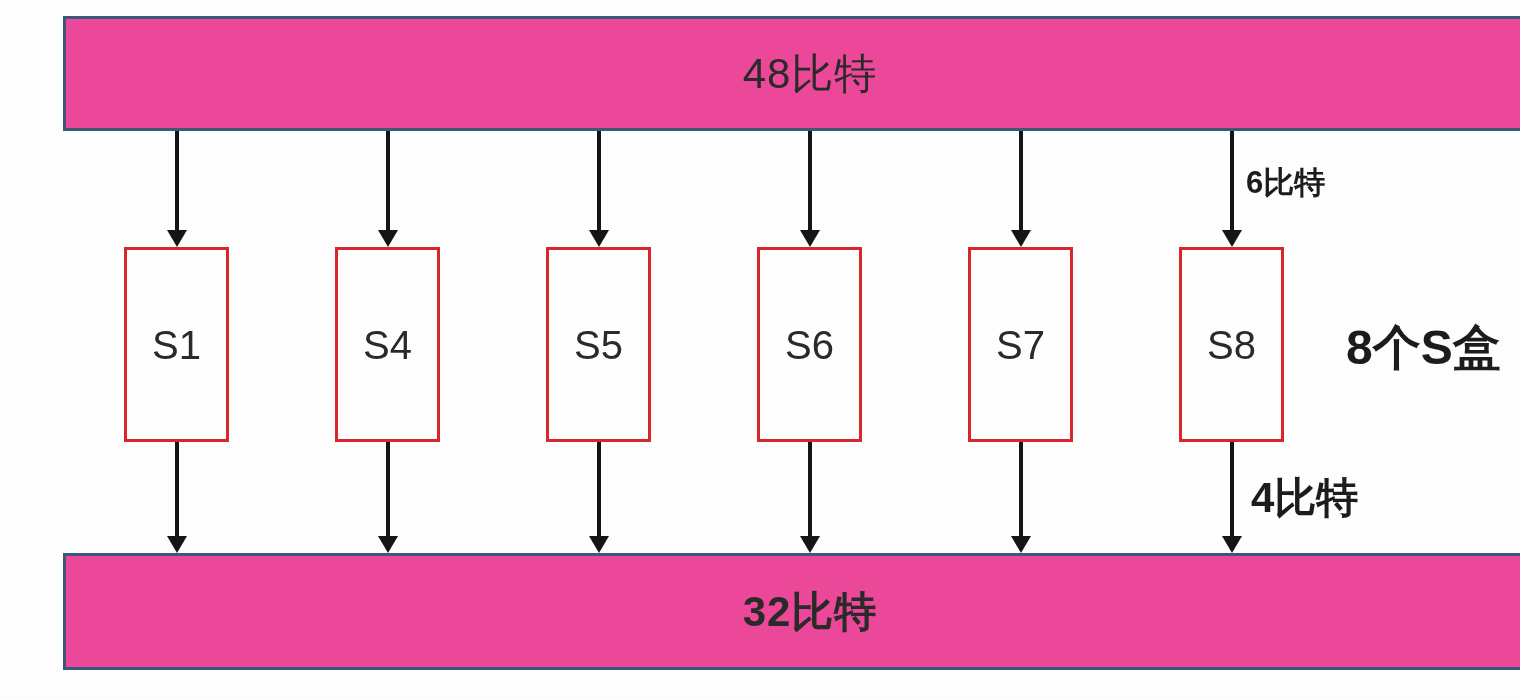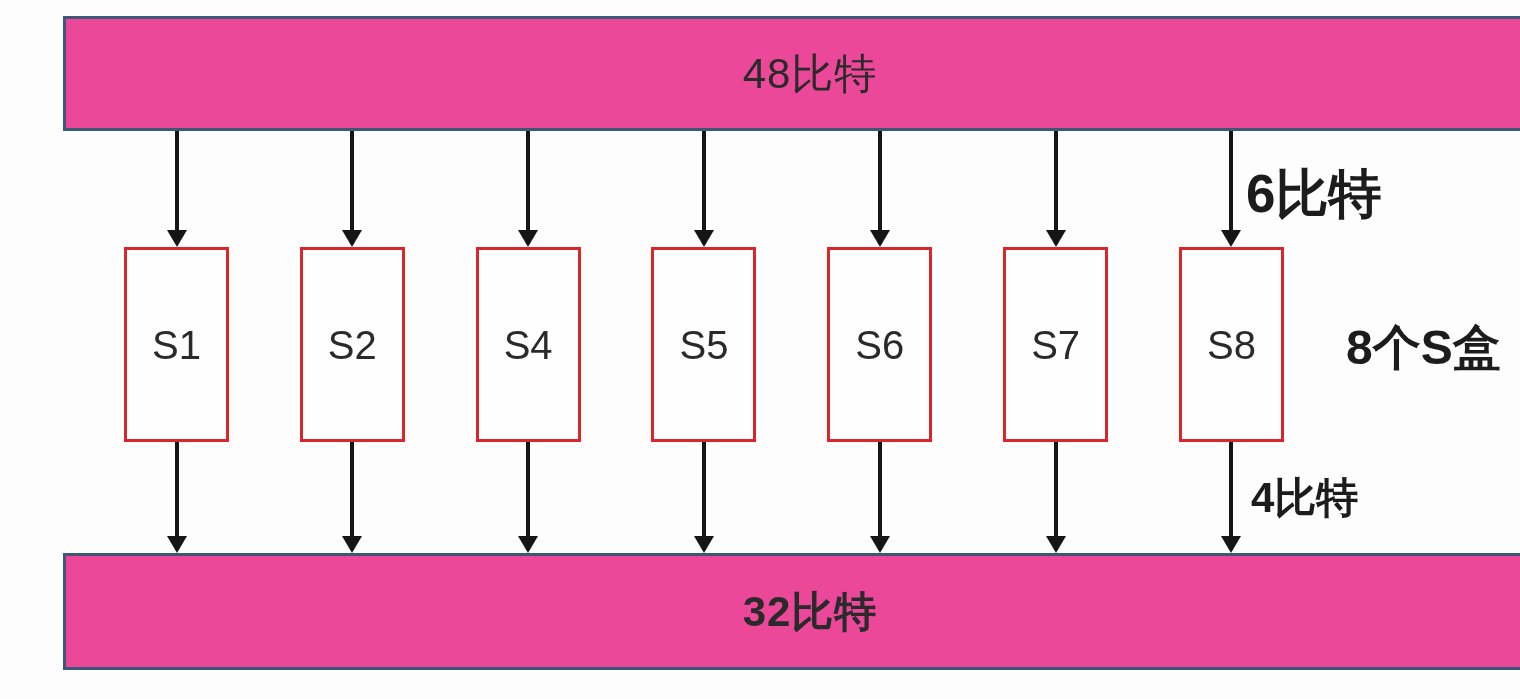--- a/index.html
+++ b/index.html
@@ -87,21 +87,21 @@
     line-height: 1;
   }
   .ann {
     position: absolute;
     font-weight: 700;
     color: #1c1c1c;
     line-height: 1;
     white-space: nowrap;
     z-index: 3;
   }
-  .ann-6     { left: 1246px; top: 167px; font-size: 53px; }
+  .ann-6     { left: 1246px; top: 167px; font-size: 31px; }
   .ann-4     { left: 1251px; top: 477px; font-size: 42px; text-align: center; }
   .ann-count { left: 1346px; top: 324px; font-size: 48px; }
 </style>
 </head>
 <body>
 
 <div class="stage">
 
   <div class="bus top">
     <span class="bus-label">48比特</span>
@@ -115,33 +115,20 @@
     </div>
     <div class="sbox">
       <span class="sbox-label">S1</span>
     </div>
     <div class="arrow arrow-bottom">
       <div class="shaft"></div>
       <div class="head"></div>
     </div>
   </div>
 
-  <div class="col">
-    <div class="arrow arrow-top">
-      <div class="shaft"></div>
-      <div class="head"></div>
-    </div>
-    <div class="sbox">
-      <span class="sbox-label">S2</span>
-    </div>
-    <div class="arrow arrow-bottom">
-      <div class="shaft"></div>
-      <div class="head"></div>
-    </div>
-  </div>
 
 
   <div class="col">
     <div class="arrow arrow-top">
       <div class="shaft"></div>
       <div class="head"></div>
     </div>
     <div class="sbox">
       <span class="sbox-label">S4</span>
     </div>

